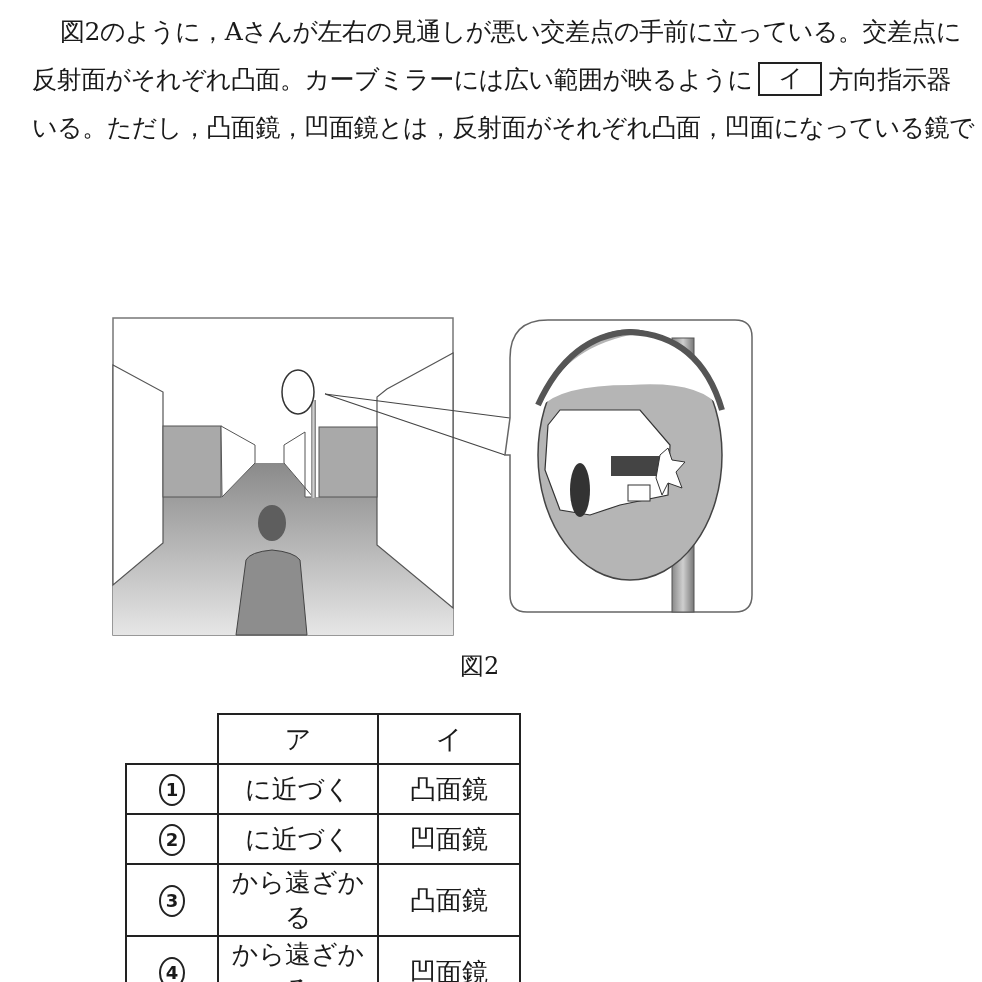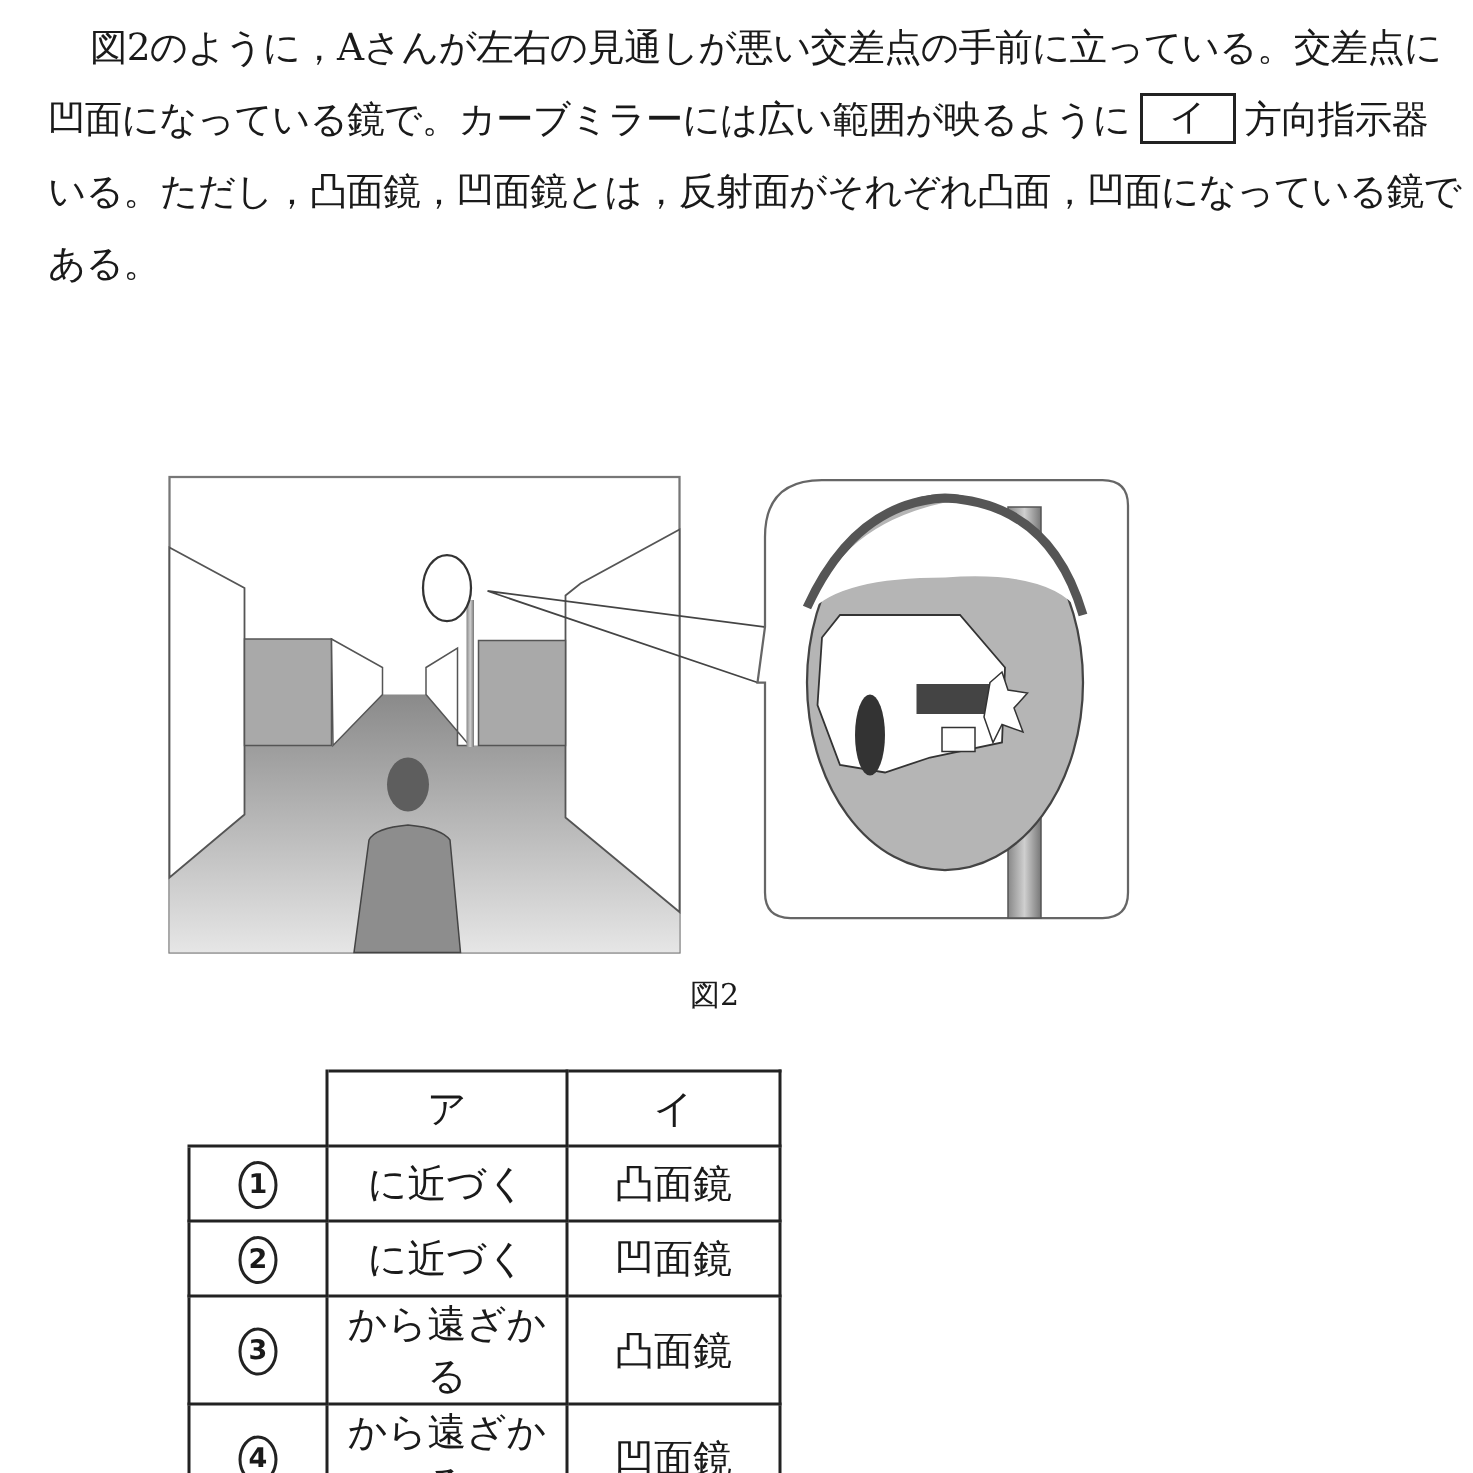--- a/index.html
+++ b/index.html
@@ -4,38 +4,37 @@
 <style>
   html, body { margin: 0; padding: 0; background: #ffffff; }
   body { width: 982px; height: 982px; position: relative; overflow: hidden;
          font-family: "DejaVu Serif", "Liberation Serif", serif; color: #1a1a1a; }
   .para { position: absolute; left: 32px; top: 8px; width: 900px; font-size: 25px; line-height: 48px; letter-spacing: -0.5px; }
   .para .line { display: block; white-space: nowrap; height: 48px; }
   .para .indent { padding-left: 28px; }
   .blank-box { display: inline-block; border: 2px solid #222; width: 60px; height: 30px; line-height: 28px;
                text-align: center; vertical-align: middle; margin: 0 6px; position: relative; top: -3px; font-size: 24px; }
   .figure-area { position: absolute; left: 0; top: 310px; width: 982px; height: 340px; }
-  .fig-caption { position: absolute; left: 460px; top: 650px; font-size: 20px; }
+  .fig-caption { position: absolute; left: 460px; top: 650px; font-size: 24px; }
   table.choices { position: absolute; left: 125px; top: 713px; border-collapse: collapse; font-size: 26px; }
   table.choices td { border: 2px solid #222; text-align: center; height: 48px; padding: 0; }
   table.choices td.num { width: 90px; }
   table.choices td.col-a { width: 158px; }
   table.choices td.col-i { width: 140px; }
   table.choices tr.header td.empty { border-top: none; border-left: none; }
   .circ { display: inline-block; width: 22px; height: 28px; border: 2px solid #222; border-radius: 50%;
           font-size: 18px; line-height: 28px; font-family: "DejaVu Sans", sans-serif; font-weight: bold; }
 </style>
 </head>
 <body>
 
 <div class="para">
   <span class="line indent"><span>図2のように，Aさんが左右の見通しが悪い交差点の手前に立っている。交差点に</span></span>
-  <span class="line"><span>凹面になっている鏡で。カーブミラーには広い範囲が映るように</span><span class="blank-box">イ</span><span>方向指示器</span></span>
+  <span class="line"><span>反射面がそれぞれ凸面。カーブミラーには広い範囲が映るように</span><span class="blank-box">イ</span><span>方向指示器</span></span>
   <span class="line"><span>いる。ただし，凸面鏡，凹面鏡とは，反射面がそれぞれ凸面，凹面になっている鏡で</span></span>
-  <span class="line"><span>ある。</span></span>
 </div>
 
 <svg class="figure-area" width="982" height="340" viewBox="0 310 982 340">
   <defs>
     <linearGradient id="road" x1="0" y1="0" x2="0" y2="1">
       <stop offset="0" stop-color="#8a8a8a"></stop>
       <stop offset="1" stop-color="#e6e6e6"></stop>
     </linearGradient>
     <linearGradient id="pole" x1="0" y1="0" x2="1" y2="0">
       <stop offset="0" stop-color="#888"></stop>

